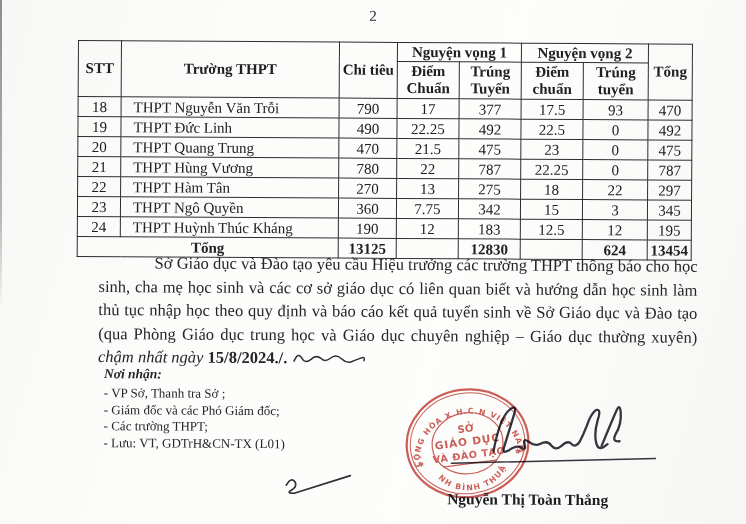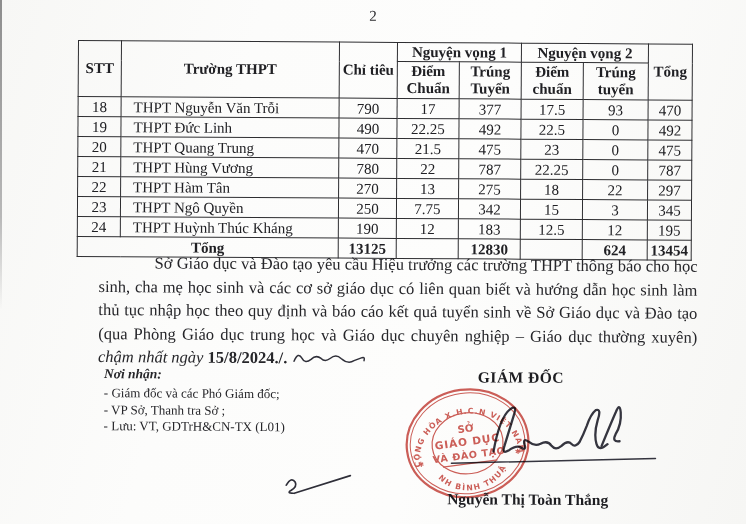--- a/index.html
+++ b/index.html
@@ -142,21 +142,21 @@
         <td>270</td>
         <td>13</td>
         <td>275</td>
         <td>18</td>
         <td>22</td>
         <td>297</td>
       </tr>
       <tr>
         <td>23</td>
         <td class="school">THPT Ngô Quyền</td>
-        <td>250</td>
+        <td>360</td>
         <td>7.75</td>
         <td>342</td>
         <td>15</td>
         <td>3</td>
         <td>345</td>
       </tr>
       <tr>
         <td>24</td>
         <td class="school">THPT Huỳnh Thúc Kháng</td>
         <td>190</td>
@@ -177,31 +177,31 @@
       </tr>
     </tbody>
   </table>
 
   <p class="body-text"><span>Sở Giáo dục và Đào tạo yêu cầu Hiệu trưởng các trường THPT thông báo cho học sinh, cha mẹ học sinh và các cơ sở giáo dục có liên quan biết và hướng dẫn học sinh làm thủ tục nhập học theo quy định và báo cáo kết quả tuyển sinh về Sở Giáo dục và Đào tạo (qua Phòng Giáo dục trung học và Giáo dục chuyên nghiệp – Giáo dục thường xuyên) </span><span class="it">chậm nhất ngày </span><span class="bi">15/8/2024./.</span><svg class="date-squiggle" width="76" height="20" viewBox="0 0 76 20">
         <path d="M3,13 q4,-10 8,-3 q3,6 9,1 q5,-5 10,-1 q4,4 9,0 q6,-5 11,0 q7,6 13,2 l8,-3 q3,-1 2,3"></path>
       </svg></p>
 
   <div class="recipients">
     <div class="rec-title">Nơi nhận:</div>
+    <div class="rec-item">- VP Sở, Thanh tra Sở ;</div>
     <div class="rec-item">- Giám đốc và các Phó Giám đốc;</div>
-    <div class="rec-item">- VP Sở, Thanh tra Sở ;</div>
+    <div class="rec-item">- Các trường THPT;</div>
     <div class="rec-item">- Lưu: VT, GDTrH&amp;CN-TX (L01)</div>
   </div>
 
   <svg class="l01-swoosh" width="74" height="28" viewBox="0 0 74 28">
     <path d="M6,15 q5,-9 9,-3 q2,4 -4,8 q-5,3 2,3"></path>
     <path d="M14,23 L70,5"></path>
   </svg>
 
-  <div class="sig-title">GIÁM ĐỐC</div>
 
   <svg class="stamp" width="128" height="114" viewBox="0 0 126 112">
     <defs>
       <path id="arcTop" d="M 14,70 A 49,43 0 1 1 112,70"></path>
       <path id="arcBot" d="M 29,85 A 39,34 0 0 0 97,85"></path>
     </defs>
     <g transform="rotate(-8 63 56)">
       <ellipse class="ring" cx="63" cy="56" rx="60" ry="53" stroke-width="2.2"></ellipse>
       <ellipse class="ring" cx="63" cy="56" rx="56.5" ry="49.5" stroke-width="1"></ellipse>
       <ellipse class="ring" cx="63" cy="56" rx="35" ry="30" stroke-width="1.2"></ellipse>

